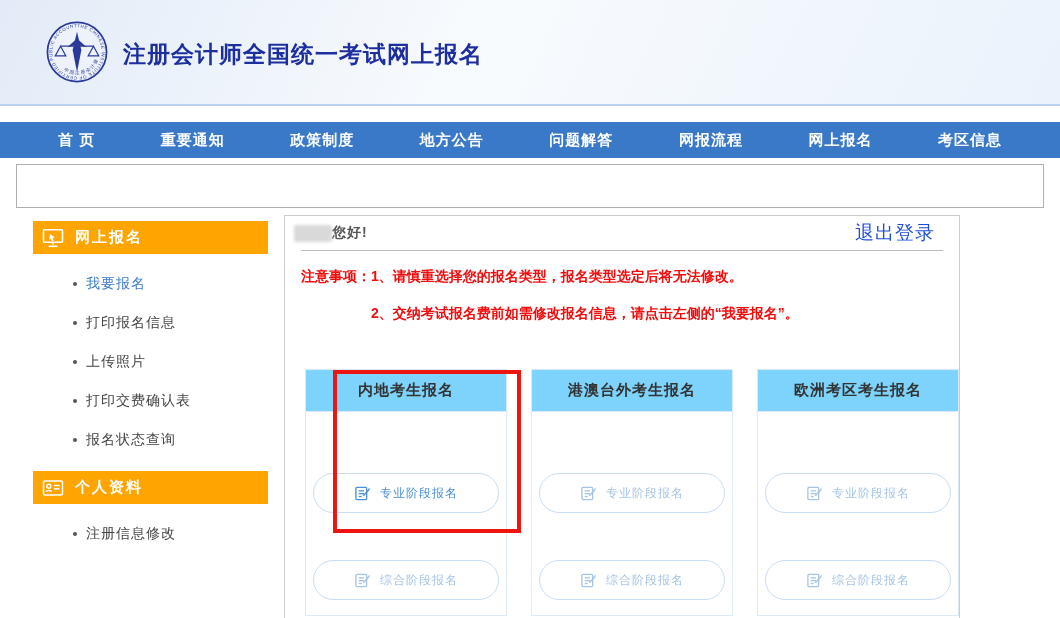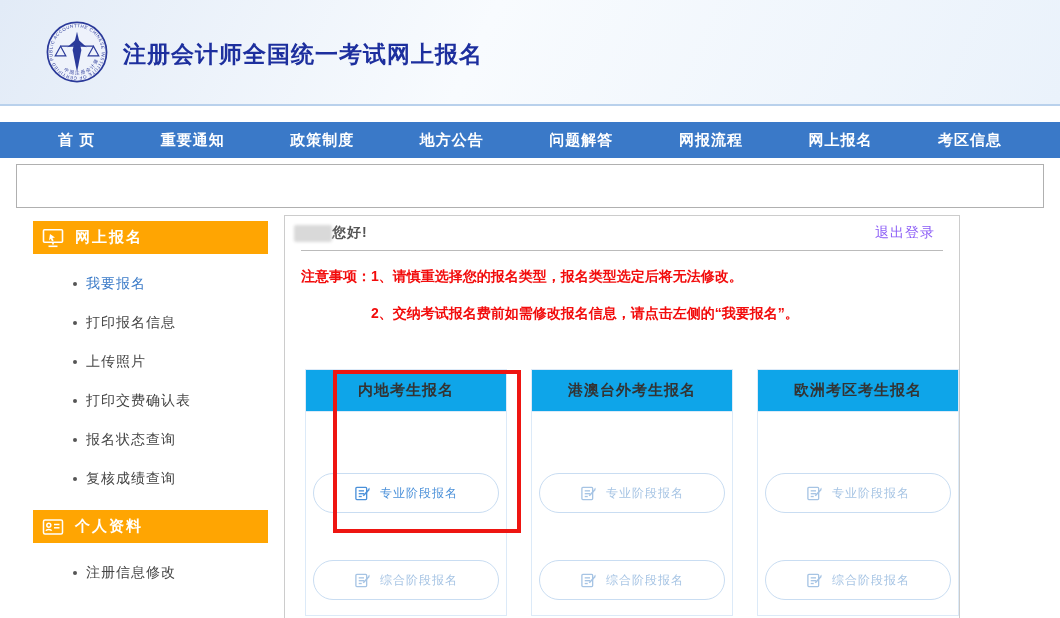--- a/index.html
+++ b/index.html
@@ -90,38 +90,38 @@
     display: flex; align-items: center; justify-content: space-between;
     padding: 0 24px 0 9px;
   }
   .greet-left { display: flex; align-items: center; }
   .user-blur {
     width: 38px; height: 17px;
     background: #d9d9d9; border-radius: 2px;
     filter: blur(1.5px);
   }
   .greeting-text { font-size: 14px; font-weight: bold; color: #555; letter-spacing: 1px; }
-  .logout { font-size: 14px; color: #8b5cf6; cursor: pointer; letter-spacing: 1px; }
+  .logout { font-size: 19px; color: #1d4ed8; cursor: pointer; letter-spacing: 1px; }
   .divider { margin: 0 16px; border-bottom: 1px solid #bbb; }
 
   .notice { padding: 15px 16px 0 16px; font-size: 14px; font-weight: bold; color: #f20c0c; }
   .notice-row1 { display: flex; line-height: 20px; }
   .notice-label { width: 70px; flex: none; }
   .notice-line2 { margin-top: 17px; padding-left: 70px; line-height: 20px; }
 
   .cards-row { display: flex; gap: 24px; padding-left: 20px; margin-top: 46px; }
   .card {
     width: 222px; height: 247px;
     box-sizing: border-box;
     border: 1px solid #dceaf8;
     background: #fff;
   }
   .card-header {
     height: 42px; box-sizing: border-box;
-    background: #0ea5e9;
+    background: #7dd3fc;
     border-bottom: 1px solid #dceaf8;
     display: flex; align-items: center; justify-content: center;
     font-size: 15px; font-weight: bold; color: #333; letter-spacing: 1px;
   }
   .card-body { display: flex; flex-direction: column; align-items: center; }
   .stage-btn {
     width: 186px; height: 40px; box-sizing: border-box;
     border: 1px solid #c9ddf2; border-radius: 21px;
     background: #fff;
     display: flex; align-items: center; justify-content: center; gap: 9px;
@@ -196,21 +196,20 @@
       </svg>
 
       <span class="hlabel">网上报名</span>
     </div>
     <ul class="side-list">
           <li class="side-item active">我要报名</li>
           <li class="side-item">打印报名信息</li>
           <li class="side-item">上传照片</li>
           <li class="side-item">打印交费确认表</li>
           <li class="side-item">报名状态查询</li>
-          <li class="side-item">复核成绩查询</li>
         </ul>
   </div>
       <div class="side-section">
     <div class="side-header">
 
       <svg class="hicon" viewBox="0 0 22 20" fill="none" stroke="#fff" stroke-width="1.5">
         <rect x="1.5" y="3" width="19" height="14" rx="1.5"></rect>
         <circle cx="6.8" cy="8.3" r="2"></circle>
         <path d="M4 13.8 c0.6 -1.8 5 -1.8 5.6 0"></path>
         <path d="M12 7.5 h5.5"></path>

